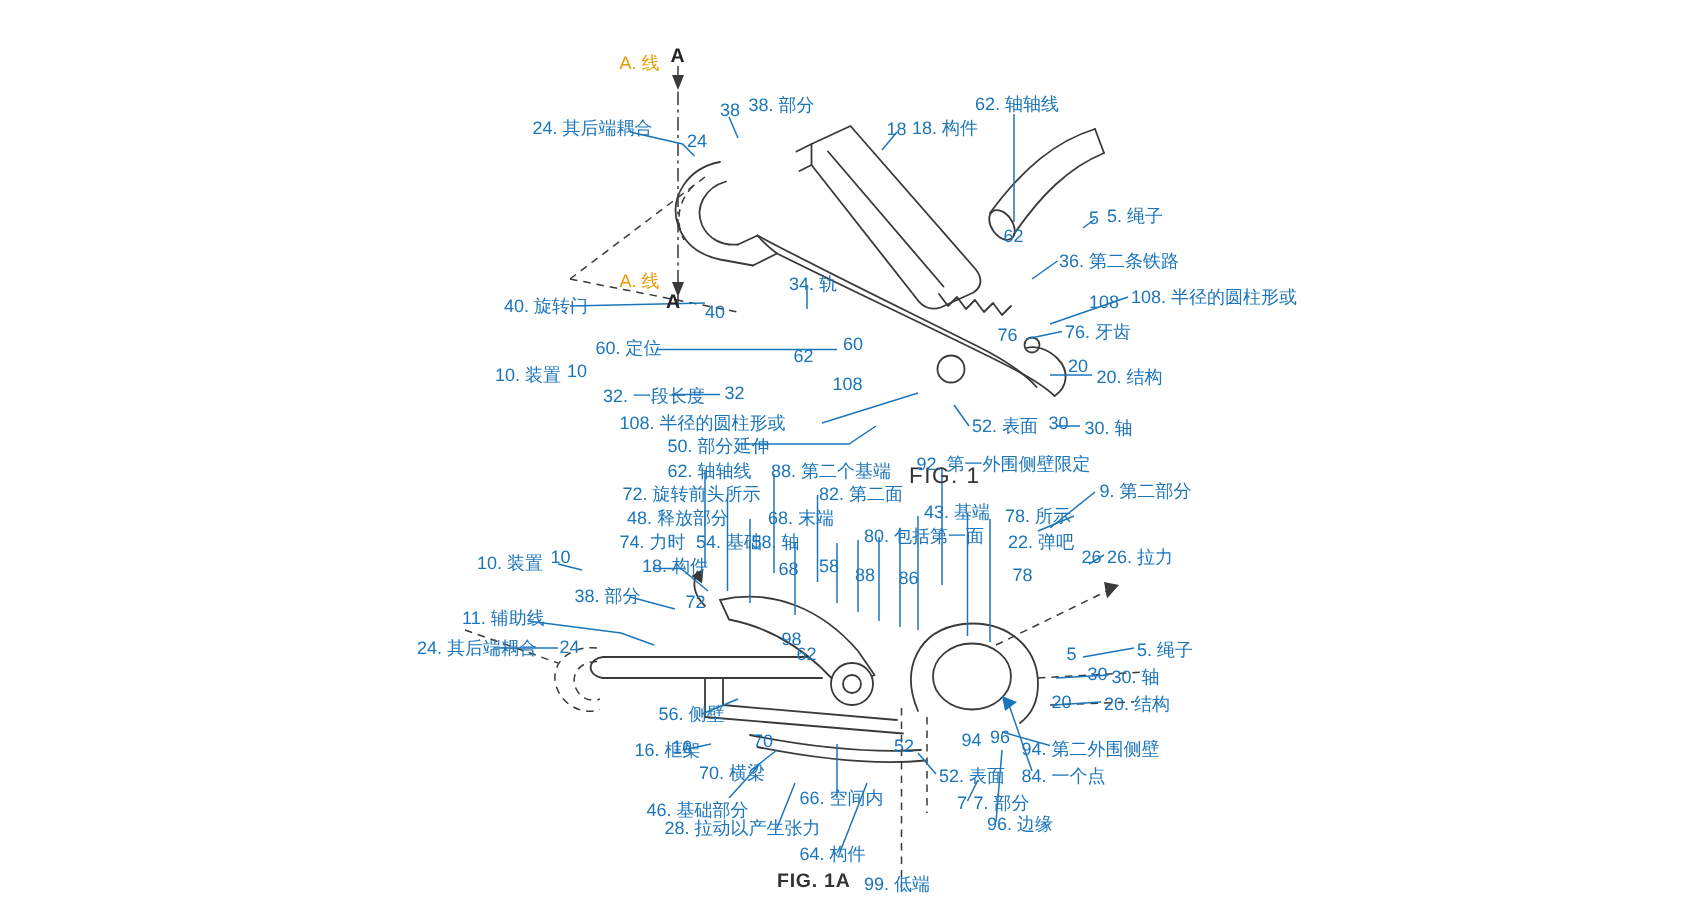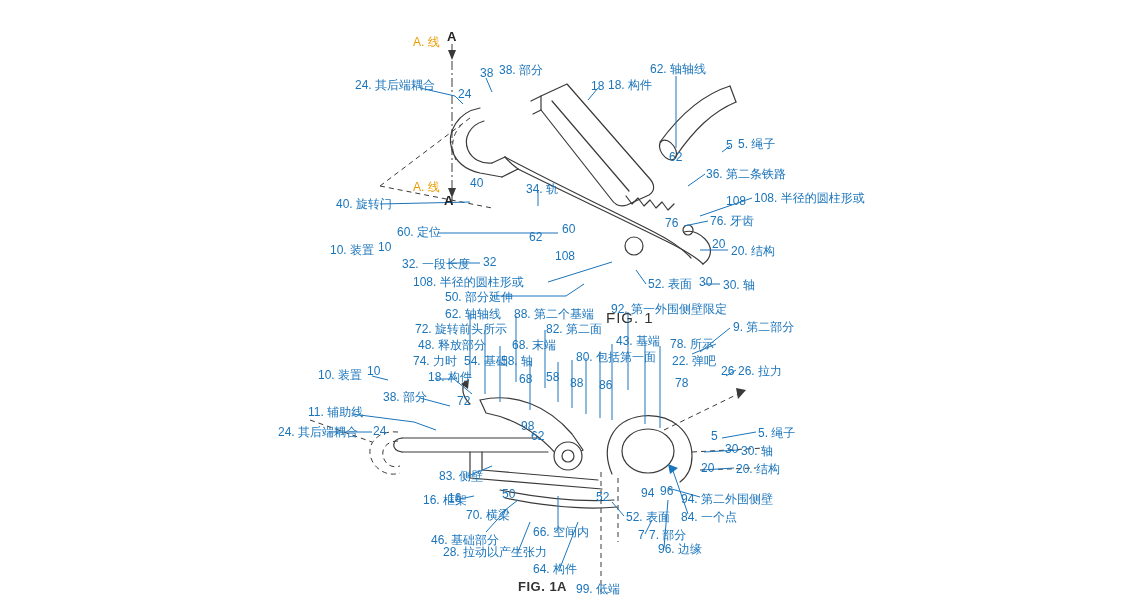--- a/index.html
+++ b/index.html
@@ -165,21 +165,21 @@
       <span class="lbl num" style="left: 480px; top: 67px;">38</span>
       <span class="lbl blue" style="left: 499px; top: 64px;">38. 部分</span>
       <span class="lbl num" style="left: 591px; top: 80px;">18</span>
       <span class="lbl blue" style="left: 608px; top: 79px;">18. 构件</span>
       <span class="lbl blue" style="left: 650px; top: 63px;">62. 轴轴线</span>
       <span class="lbl num" style="left: 669px; top: 151px;">62</span>
       <span class="lbl num" style="left: 726px; top: 139px;">5</span>
       <span class="lbl blue" style="left: 738px; top: 138px;">5. 绳子</span>
       <span class="lbl blue" style="left: 706px; top: 168px;">36. 第二条铁路</span>
       <span class="lbl blue" style="left: 336px; top: 198px;">40. 旋转门</span>
-      <span class="lbl num" style="left: 470px; top: 177px; text-align: right;">40</span>
+      <span class="lbl num" style="left: 470px; top: 202px; text-align: right;">40</span>
       <span class="lbl blue" style="left: 526px; top: 183px;">34. 轨</span>
       <span class="lbl num" style="left: 726px; top: 195px;">108</span>
       <span class="lbl blue" style="left: 754px; top: 192px;">108. 半径的圆柱形或</span>
       <span class="lbl num" style="left: 665px; top: 217px;">76</span>
       <span class="lbl blue" style="left: 710px; top: 215px;">76. 牙齿</span>
       <span class="lbl blue" style="left: 397px; top: 226px; text-align: center;">60. 定位</span>
       <span class="lbl num" style="left: 562px; top: 223px;">60</span>
       <span class="lbl num" style="left: 529px; top: 231px;">62</span>
       <span class="lbl blue" style="left: 330px; top: 244px;">10. 装置</span>
       <span class="lbl num" style="left: 378px; top: 241px;">10</span>
@@ -224,28 +224,28 @@
       <span class="lbl num" style="left: 546px; top: 371px;">58</span>
       <span class="lbl num" style="left: 570px; top: 377px;">88</span>
       <span class="lbl num" style="left: 599px; top: 379px;">86</span>
       <span class="lbl num" style="left: 675px; top: 377px;">78</span>
       <span class="lbl num" style="left: 711px; top: 430px;">5</span>
       <span class="lbl blue" style="left: 758px; top: 427px;">5. 绳子</span>
       <span class="lbl num" style="left: 725px; top: 443px;">30</span>
       <span class="lbl blue" style="left: 741px; top: 445px;">30. 轴</span>
       <span class="lbl num" style="left: 701px; top: 462px;">20</span>
       <span class="lbl blue" style="left: 736px; top: 463px;">20. 结构</span>
-      <span class="lbl blue" style="left: 439px; top: 470px;">83. 侧壁</span>
+      <span class="lbl blue" style="left: 439px; top: 470px;">56. 侧壁</span>
       <span class="lbl blue" style="left: 423px; top: 494px; text-align: center;">16. 框架</span>
       <span class="lbl num" style="left: 448px; top: 492px;">16</span>
       <span class="lbl blue" style="left: 681px; top: 493px;">94. 第二外围侧壁</span>
       <span class="lbl num" style="left: 641px; top: 487px;">94</span>
       <span class="lbl num" style="left: 660px; top: 485px;">96</span>
       <span class="lbl blue" style="left: 466px; top: 509px;">70. 横梁</span>
-      <span class="lbl num" style="left: 502px; top: 488px;">50</span>
+      <span class="lbl num" style="left: 502px; top: 488px;">70</span>
       <span class="lbl num" style="left: 596px; top: 491px;">52</span>
       <span class="lbl blue" style="left: 626px; top: 511px;">52. 表面</span>
       <span class="lbl blue" style="left: 681px; top: 511px;">84. 一个点</span>
       <span class="lbl blue" style="left: 431px; top: 534px;">46. 基础部分</span>
       <span class="lbl blue" style="left: 533px; top: 526px;">66. 空间内</span>
       <span class="lbl num" style="left: 638px; top: 529px;">7</span>
       <span class="lbl blue" style="left: 649px; top: 529px;">7. 部分</span>
       <span class="lbl blue" style="left: 443px; top: 546px;">28. 拉动以产生张力</span>
       <span class="lbl blue" style="left: 658px; top: 543px;">96. 边缘</span>
       <span class="lbl blue" style="left: 533px; top: 563px;">64. 构件</span>

